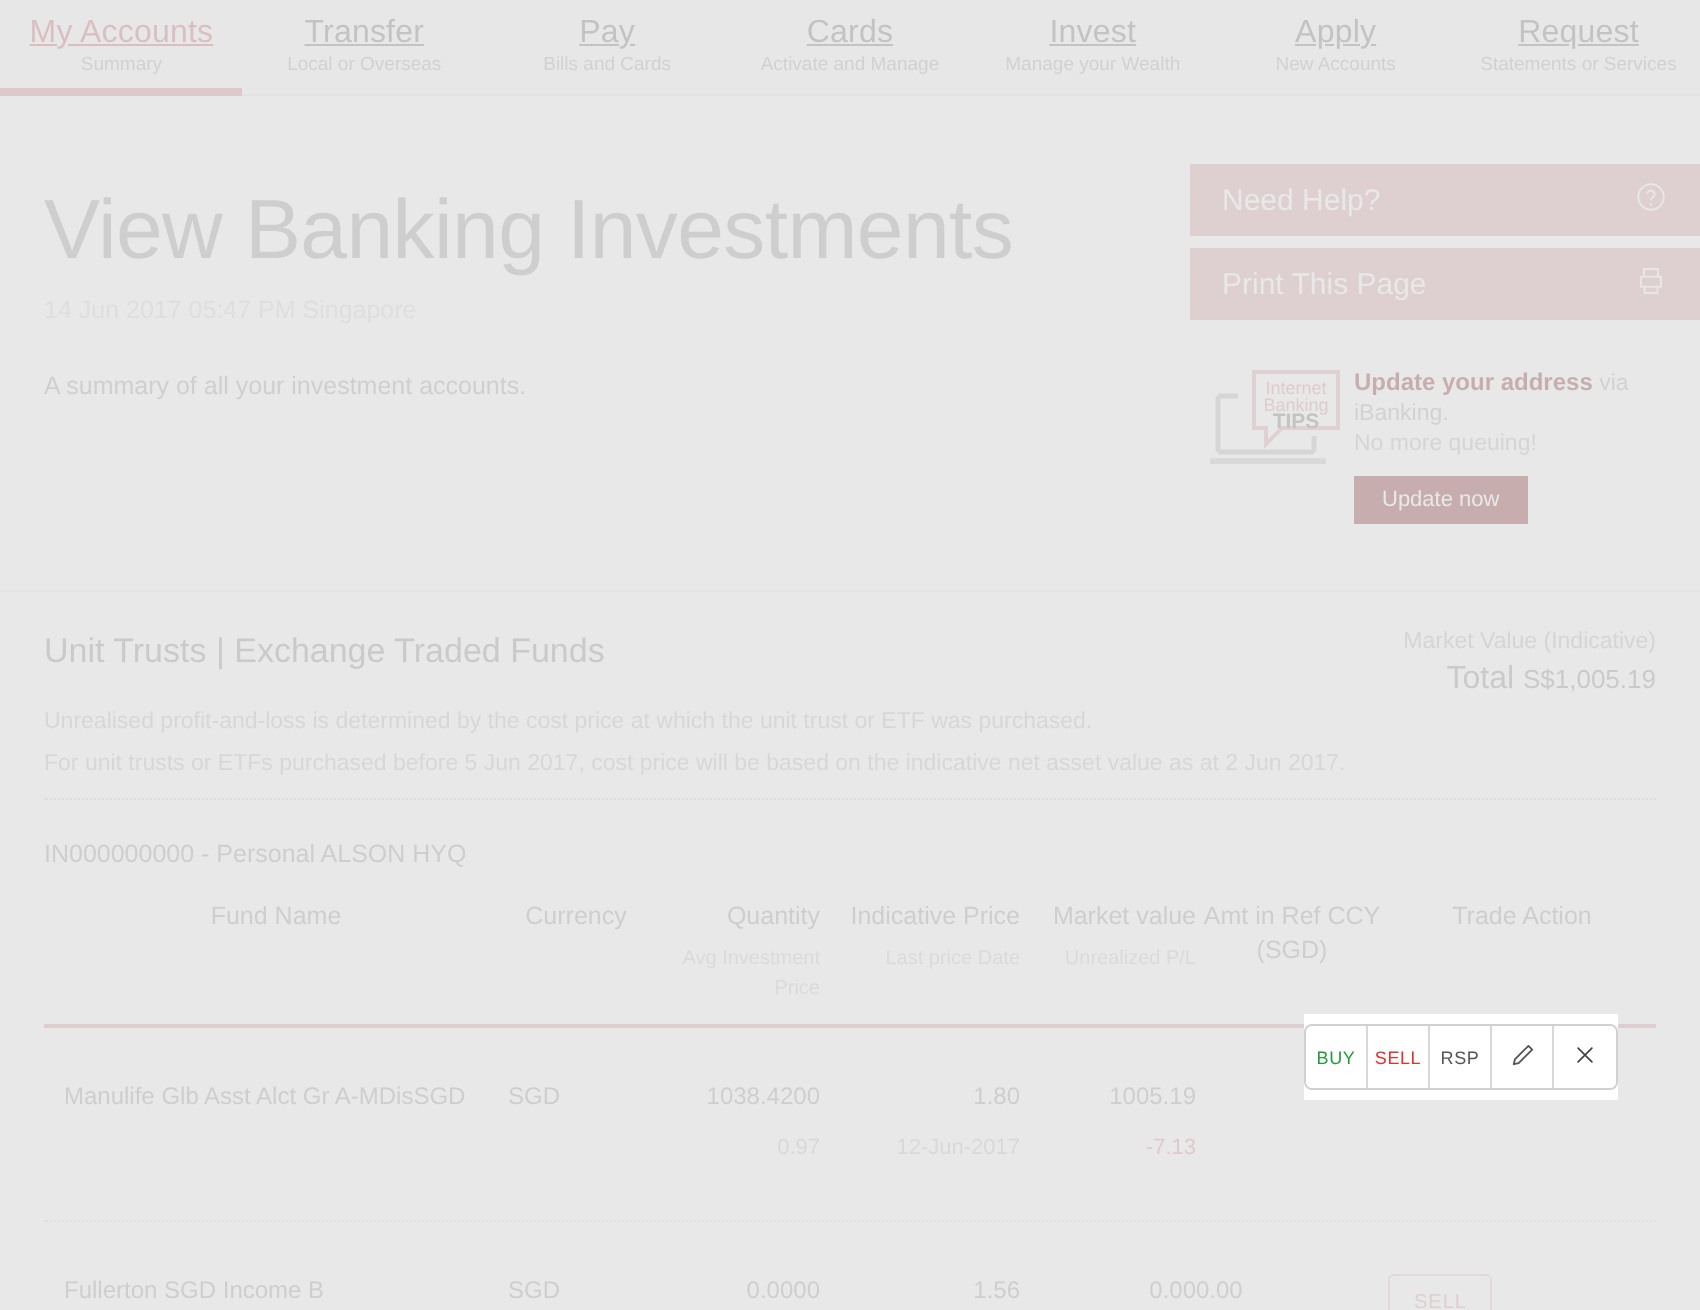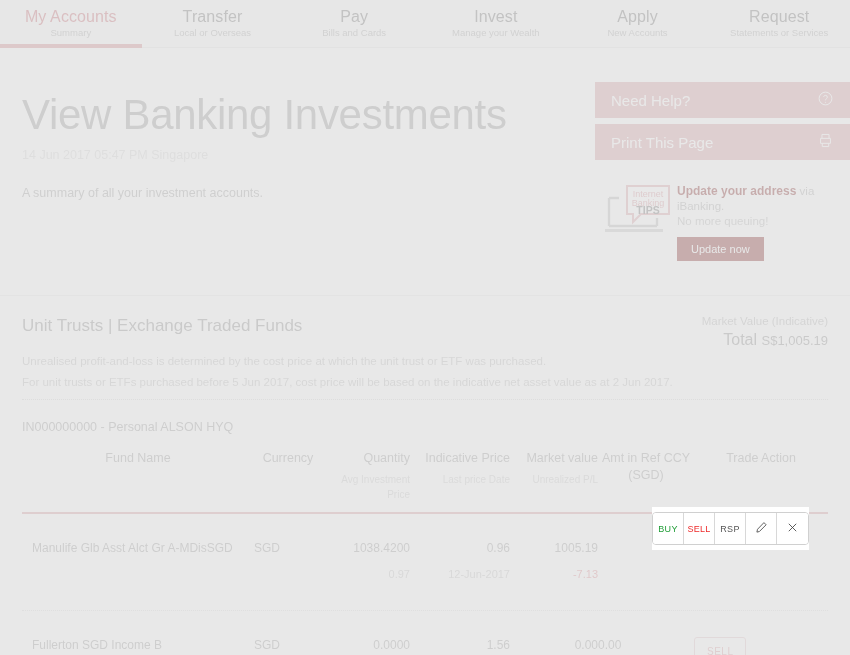--- a/index.html
+++ b/index.html
@@ -35,20 +35,21 @@
     padding-top: 7px;
     position: relative;
     height: 48px;
     cursor: pointer;
   }
   .nav-title {
     font-size: 16px;
     color: #6f6f6f;
     line-height: 19px;
     letter-spacing: .1px;
+    text-decoration: underline;
   }
   .nav-item.active .nav-title { color: #c9636b; }
   .nav-sub {
     font-size: 9.5px;
     color: #a8a8a8;
     line-height: 12px;
     margin-top: 1px;
   }
   .nav-item.active .nav-underline {
     position: absolute;
@@ -247,20 +248,24 @@
       <div class="nav-sub">Summary</div>
       <div class="nav-underline"></div>
     </div>
     <div class="nav-item">
       <div class="nav-title">Transfer</div>
       <div class="nav-sub">Local or Overseas</div>
     </div>
     <div class="nav-item">
       <div class="nav-title">Pay</div>
       <div class="nav-sub">Bills and Cards</div>
+    </div>
+    <div class="nav-item">
+      <div class="nav-title">Cards</div>
+      <div class="nav-sub">Activate and Manage</div>
     </div>
     <div class="nav-item">
       <div class="nav-title">Invest</div>
       <div class="nav-sub">Manage your Wealth</div>
     </div>
     <div class="nav-item">
       <div class="nav-title">Apply</div>
       <div class="nav-sub">New Accounts</div>
     </div>
     <div class="nav-item">
@@ -391,21 +396,21 @@
             <div class="cell-main">Manulife Glb Asst Alct Gr A-MDisSGD</div>
           </td>
           <td class="c">
             <div class="cell-main">SGD</div>
           </td>
           <td class="r">
             <div class="cell-main">1038.4200</div>
             <div class="cell-sub">0.97</div>
           </td>
           <td class="r">
-            <div class="cell-main">0.96</div>
+            <div class="cell-main">1.80</div>
             <div class="cell-sub">12-Jun-2017</div>
           </td>
           <td class="r">
             <div class="cell-main">1005.19</div>
             <div class="cell-sub neg">-7.13</div>
           </td>
           <td class="c">
             <div class="cell-main"></div>
           </td>
           <td class="c"></td>

